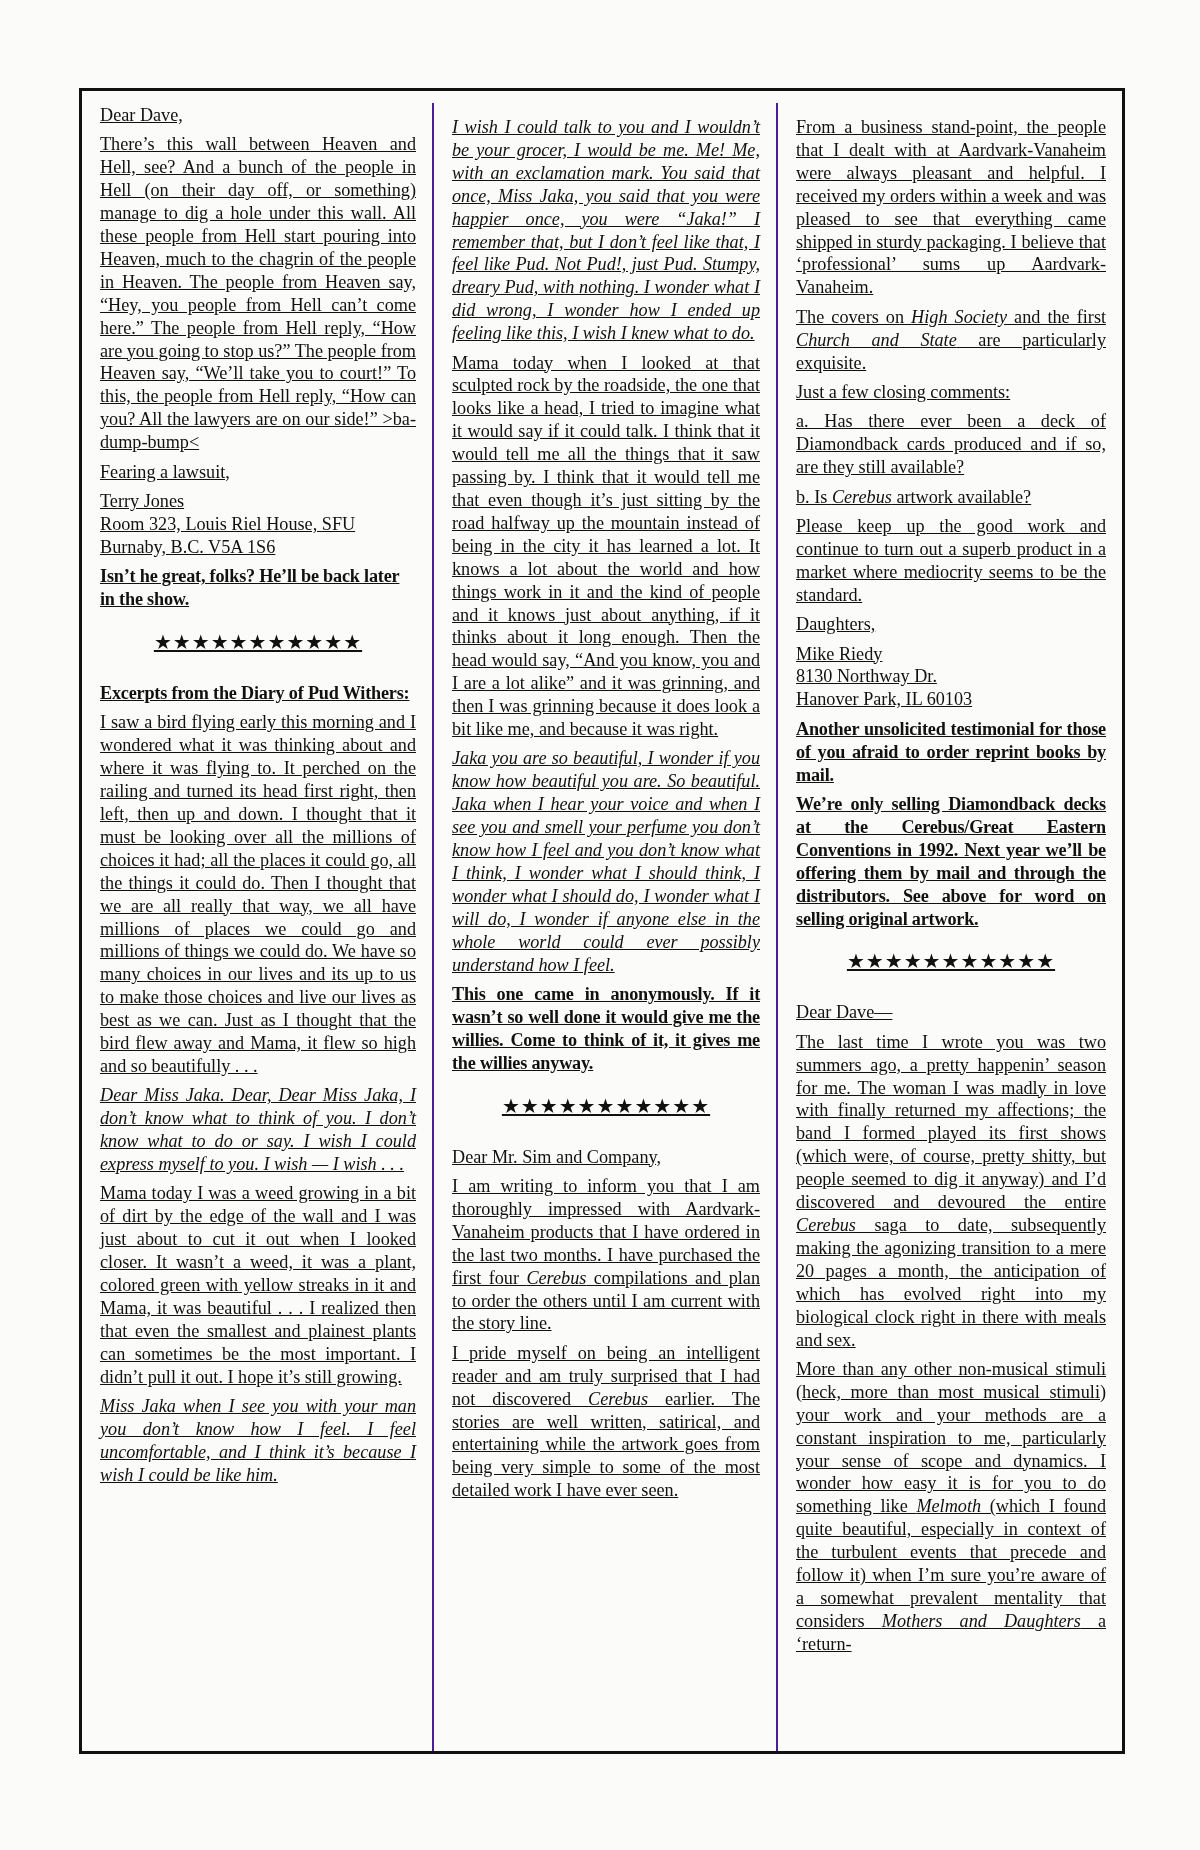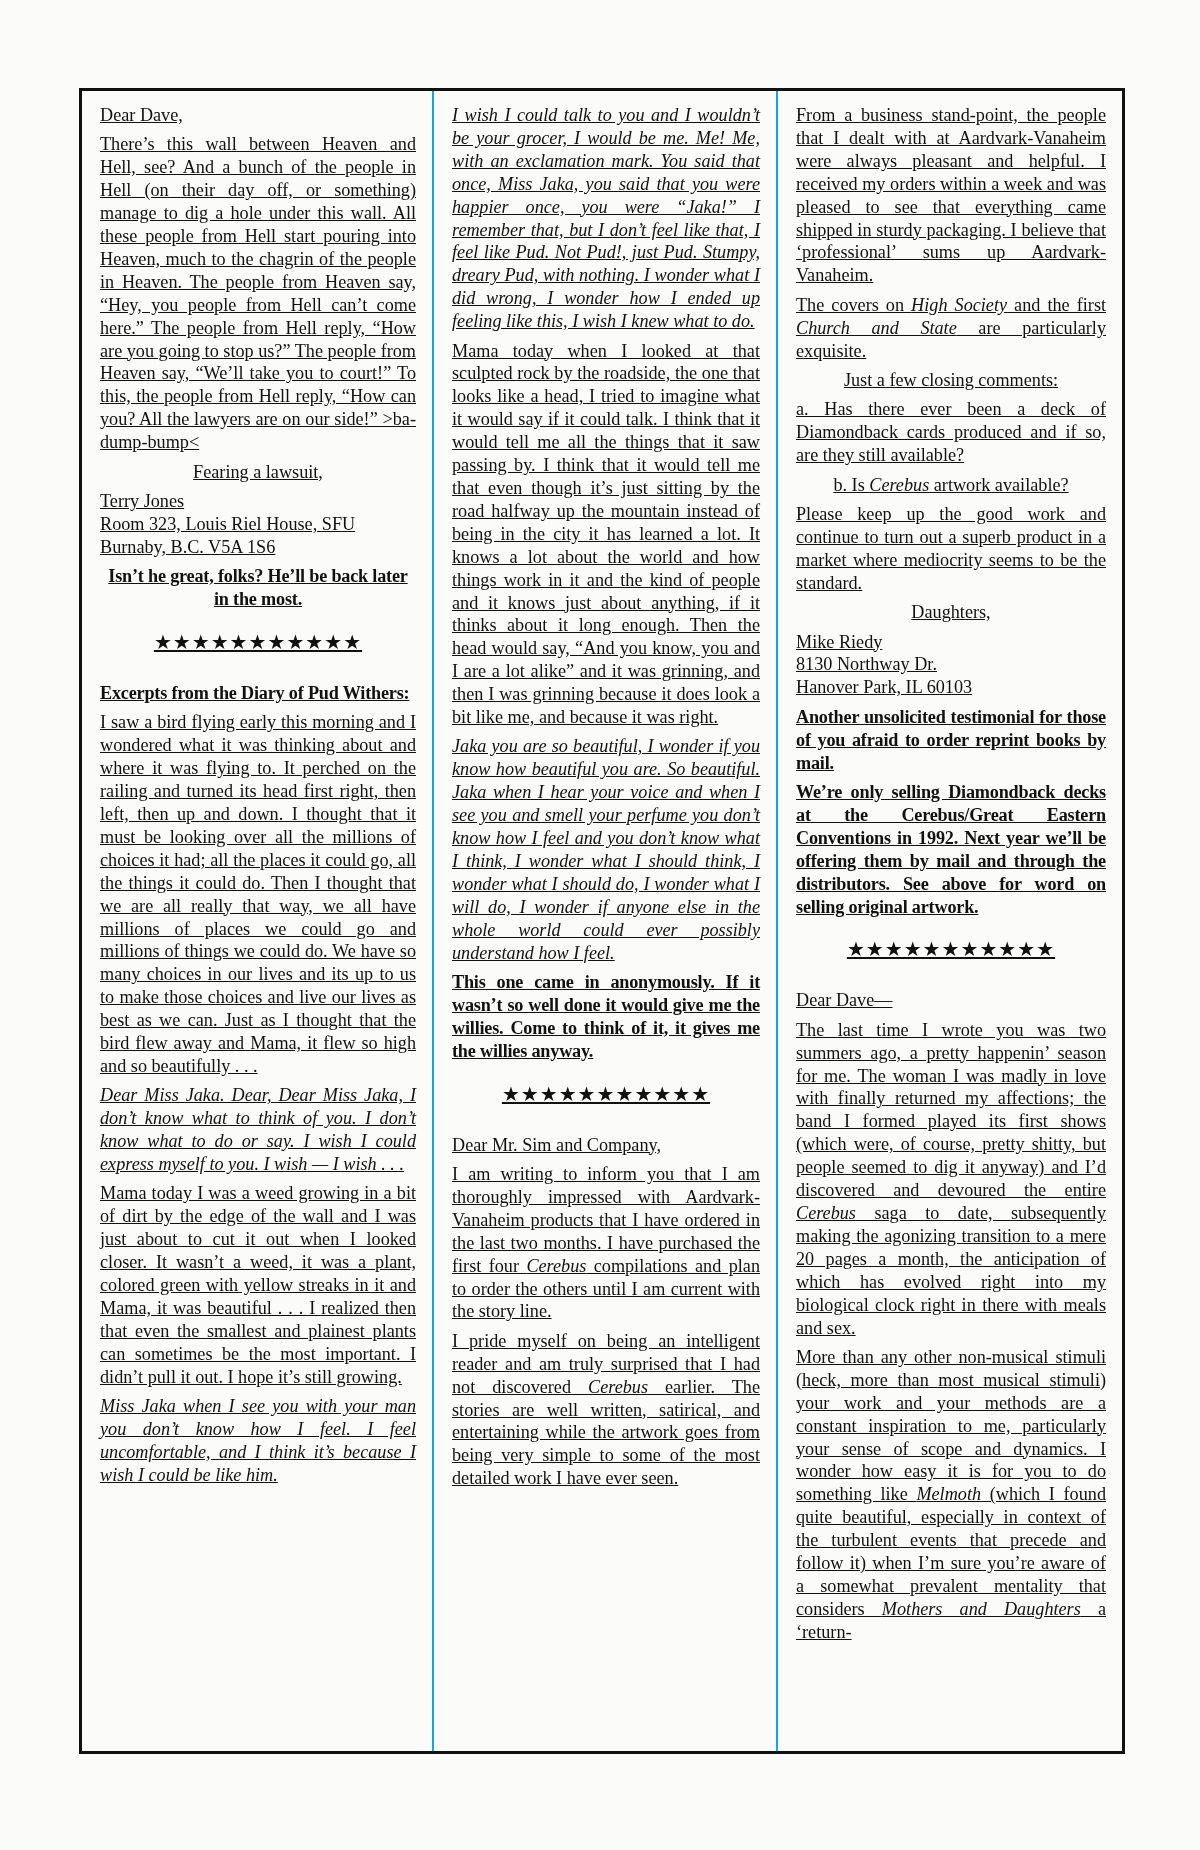--- a/index.html
+++ b/index.html
@@ -21,28 +21,28 @@
       box-sizing: content-box;
       text-decoration: underline;
     }
     .column {
       box-sizing: border-box;
       padding: 13px 16px 0 18px;
       font-size: 18.2px;
       line-height: 22.9px;
       overflow: hidden;
     }
-    .column + .column { border-left: 2px solid #0ea5e9; }
+    .column + .column { border-left: 2px solid #4c1d95; margin-top: 12px; }
     .column p {
       margin: 0 0 6.5px 0;
       text-align: justify;
       hyphens: manual;
     }
     .column p.salutation { text-align: left; }
-    .column p.left { text-align: center; }
+    .column p.left { text-align: left; }
     .it { font-style: italic; }
     .b { font-weight: bold; letter-spacing: -0.2px; }
     .address { text-align: left; }
     .address span { display: block; }
     .stars {
       text-align: center !important;
       font-size: 20px;
       letter-spacing: 1px;
       margin: 20px 0 28px 0 !important;
       font-family: "DejaVu Sans", sans-serif;
@@ -55,21 +55,21 @@
 
   <div class="column">
     <p class="salutation">Dear Dave,</p>
     <p>There’s this wall between Heaven and Hell, see? And a bunch of the people in Hell (on their day off, or something) manage to dig a hole under this wall. All these people from Hell start pouring into Heaven, much to the chagrin of the people in Heaven. The people from Heaven say, “Hey, you people from Hell can’t come here.” The people from Hell reply, “How are you going to stop us?” The people from Heaven say, “We’ll take you to court!” To this, the people from Hell reply, “How can you? All the lawyers are on our side!” &gt;ba-dump-bump&lt;</p>
     <p class="left">Fearing a lawsuit,</p>
     <p class="address">
       <span>Terry Jones</span>
       <span>Room 323, Louis Riel House, SFU</span>
       <span>Burnaby, B.C.  V5A 1S6</span>
     </p>
-    <p class="b left">Isn’t he great, folks? He’ll be back later in the most.</p>
+    <p class="b left">Isn’t he great, folks? He’ll be back later in the show.</p>
     <p class="stars">★★★★★★★★★★★</p>
     <p class="b">Excerpts from the Diary of Pud Withers:</p>
     <p>I saw a bird flying early this morning and I wondered what it was thinking about and where it was flying to. It perched on the railing and turned its head first right, then left, then up and down. I thought that it must be looking over all the millions of choices it had; all the places it could go, all the things it could do. Then I thought that we are all really that way, we all have millions of places we could go and millions of things we could do. We have so many choices in our lives and its up to us to make those choices and live our lives as best as we can. Just as I thought that the bird flew away and Mama, it flew so high and so beautifully . . .</p>
     <p class="it">Dear Miss Jaka. Dear, Dear Miss Jaka, I don’t know what to think of you. I don’t know what to do or say. I wish I could express myself to you. I wish — I wish . . .</p>
     <p>Mama today I was a weed growing in a bit of dirt by the edge of the wall and I was just about to cut it out when I looked closer. It wasn’t a weed, it was a plant, colored green with yellow streaks in it and Mama, it was beautiful . . . I realized then that even the smallest and plainest plants can sometimes be the most important. I didn’t pull it out. I hope it’s still growing.</p>
     <p class="it">Miss Jaka when I see you with your man you don’t know how I feel. I feel uncomfortable, and I think it’s because I wish I could be like him.</p>
   </div>
 
   <div class="column">
     <p class="it">I wish I could talk to you and I wouldn’t be your grocer, I would be me. Me! Me, with an exclamation mark. You said that once, Miss Jaka, you said that you were happier once, you were “Jaka!” I remember that, but I don’t feel like that, I feel like Pud. Not Pud!, just Pud. Stumpy, dreary Pud, with nothing. I wonder what I did wrong, I wonder how I ended up feeling like this, I wish I knew what to do.</p>

